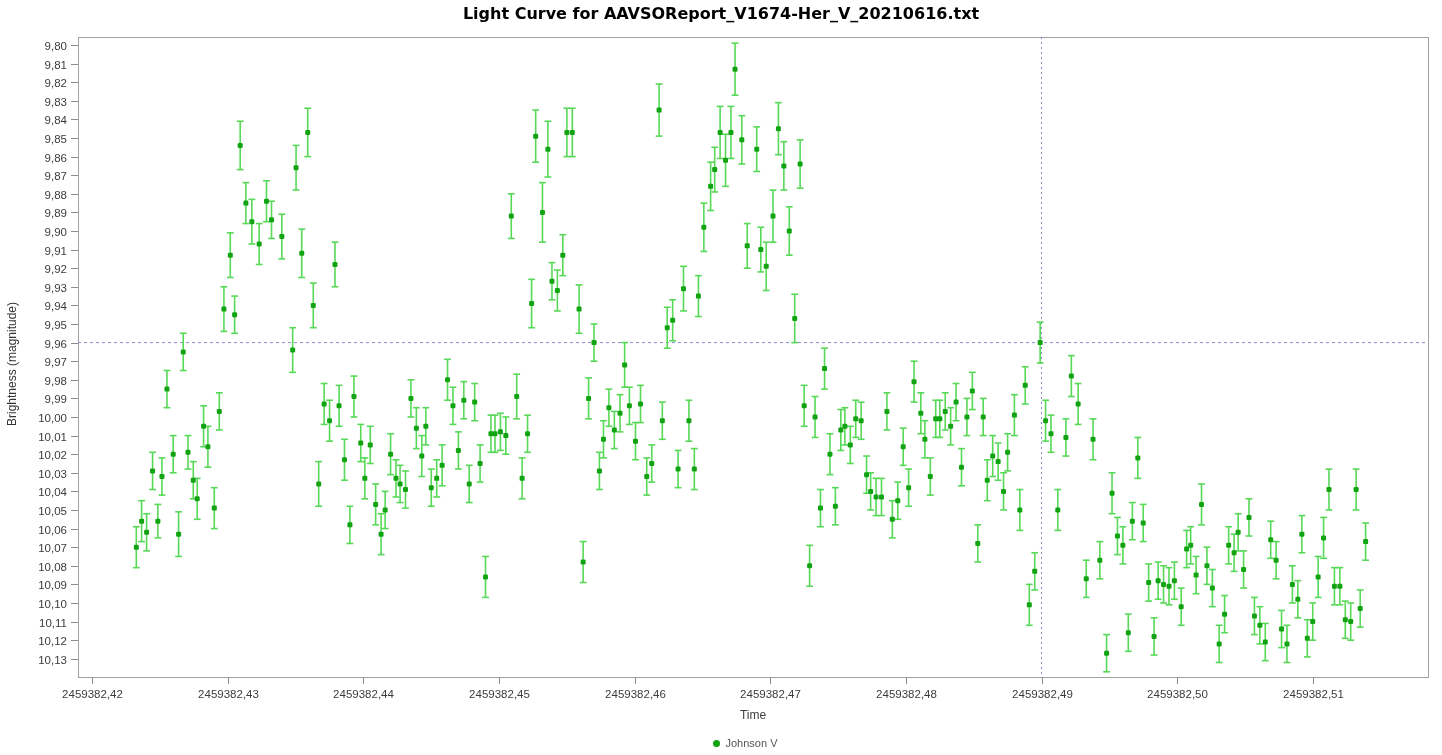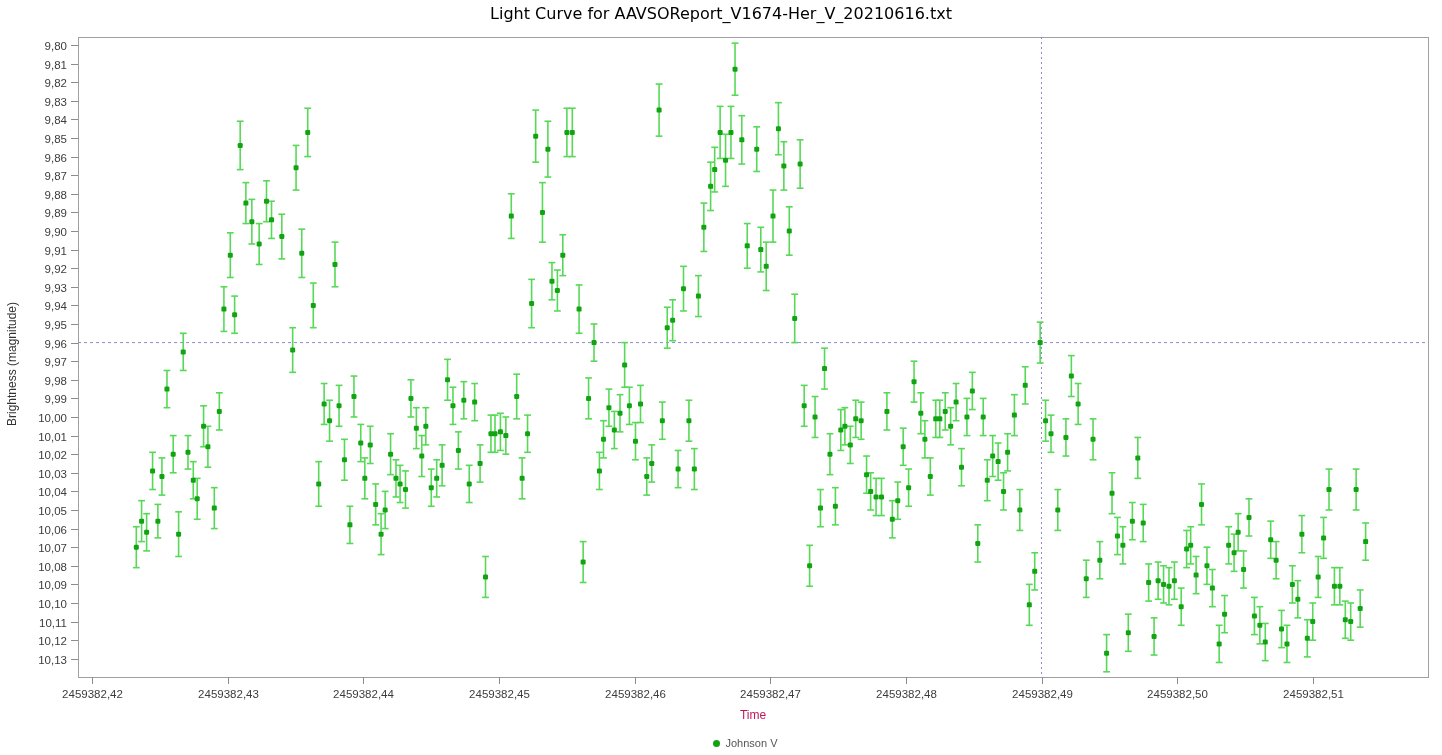--- a/index.html
+++ b/index.html
@@ -1,23 +1,23 @@
 <!DOCTYPE html>
 <html><head>
 <meta charset="utf-8">
 <style>
   html,body{margin:0;padding:0;background:#ffffff;}
   body{width:1442px;height:755px;position:relative;overflow:hidden;
        font-family:"Liberation Sans","DejaVu Sans",sans-serif;}
   .chart-title{position:absolute;top:4px;left:0;width:1442px;text-align:center;
        font-family:"DejaVu Sans","Liberation Sans",sans-serif;
-       font-size:16px;font-weight:normal;color:#000;letter-spacing:0px;}
+       font-size:16px;font-weight:bold;color:#000;letter-spacing:0px;}
   #plot-svg{position:absolute;top:0;left:0;}
   .xaxis-title{position:absolute;top:708px;left:78px;width:1350px;text-align:center;
-       font-size:12px;color:#be185d;}
+       font-size:12px;color:#404040;}
   .yaxis-title{position:absolute;top:357px;left:-78px;width:180px;text-align:center;
        font-size:12px;color:#333;transform:rotate(-90deg);transform-origin:center;}
   .legend{position:absolute;top:736px;left:0;width:1442px;text-align:center;
        font-size:11px;color:#555;margin-left:24px;}
   .legend-dot{display:inline-block;width:7px;height:7px;border-radius:50%;
        background:#12a312;margin-right:6px;vertical-align:middle;}
   .legend-label{vertical-align:middle;}
 </style>
 </head>
 <body>

